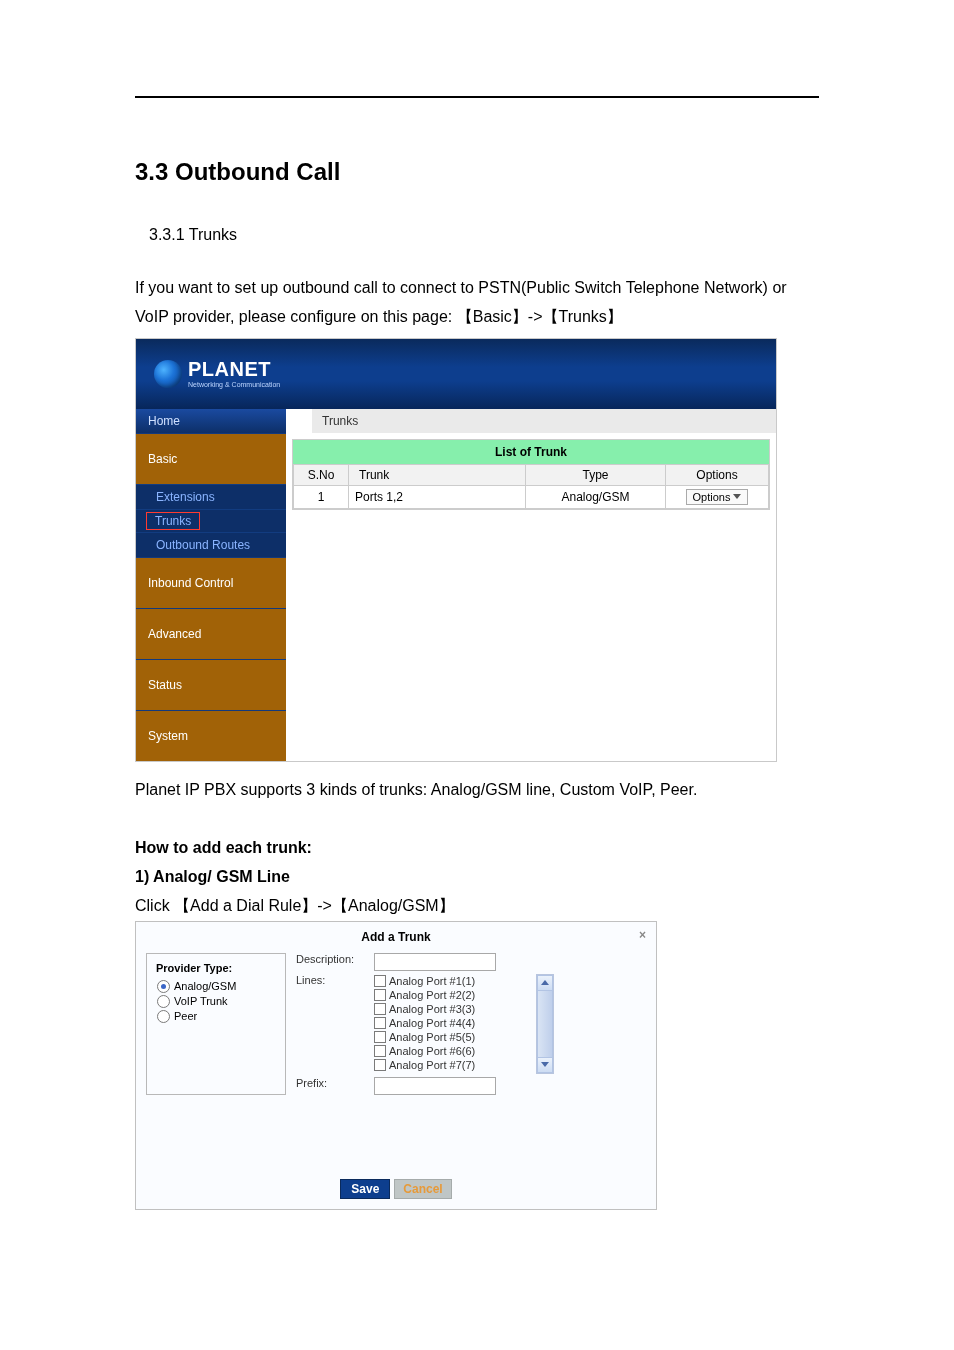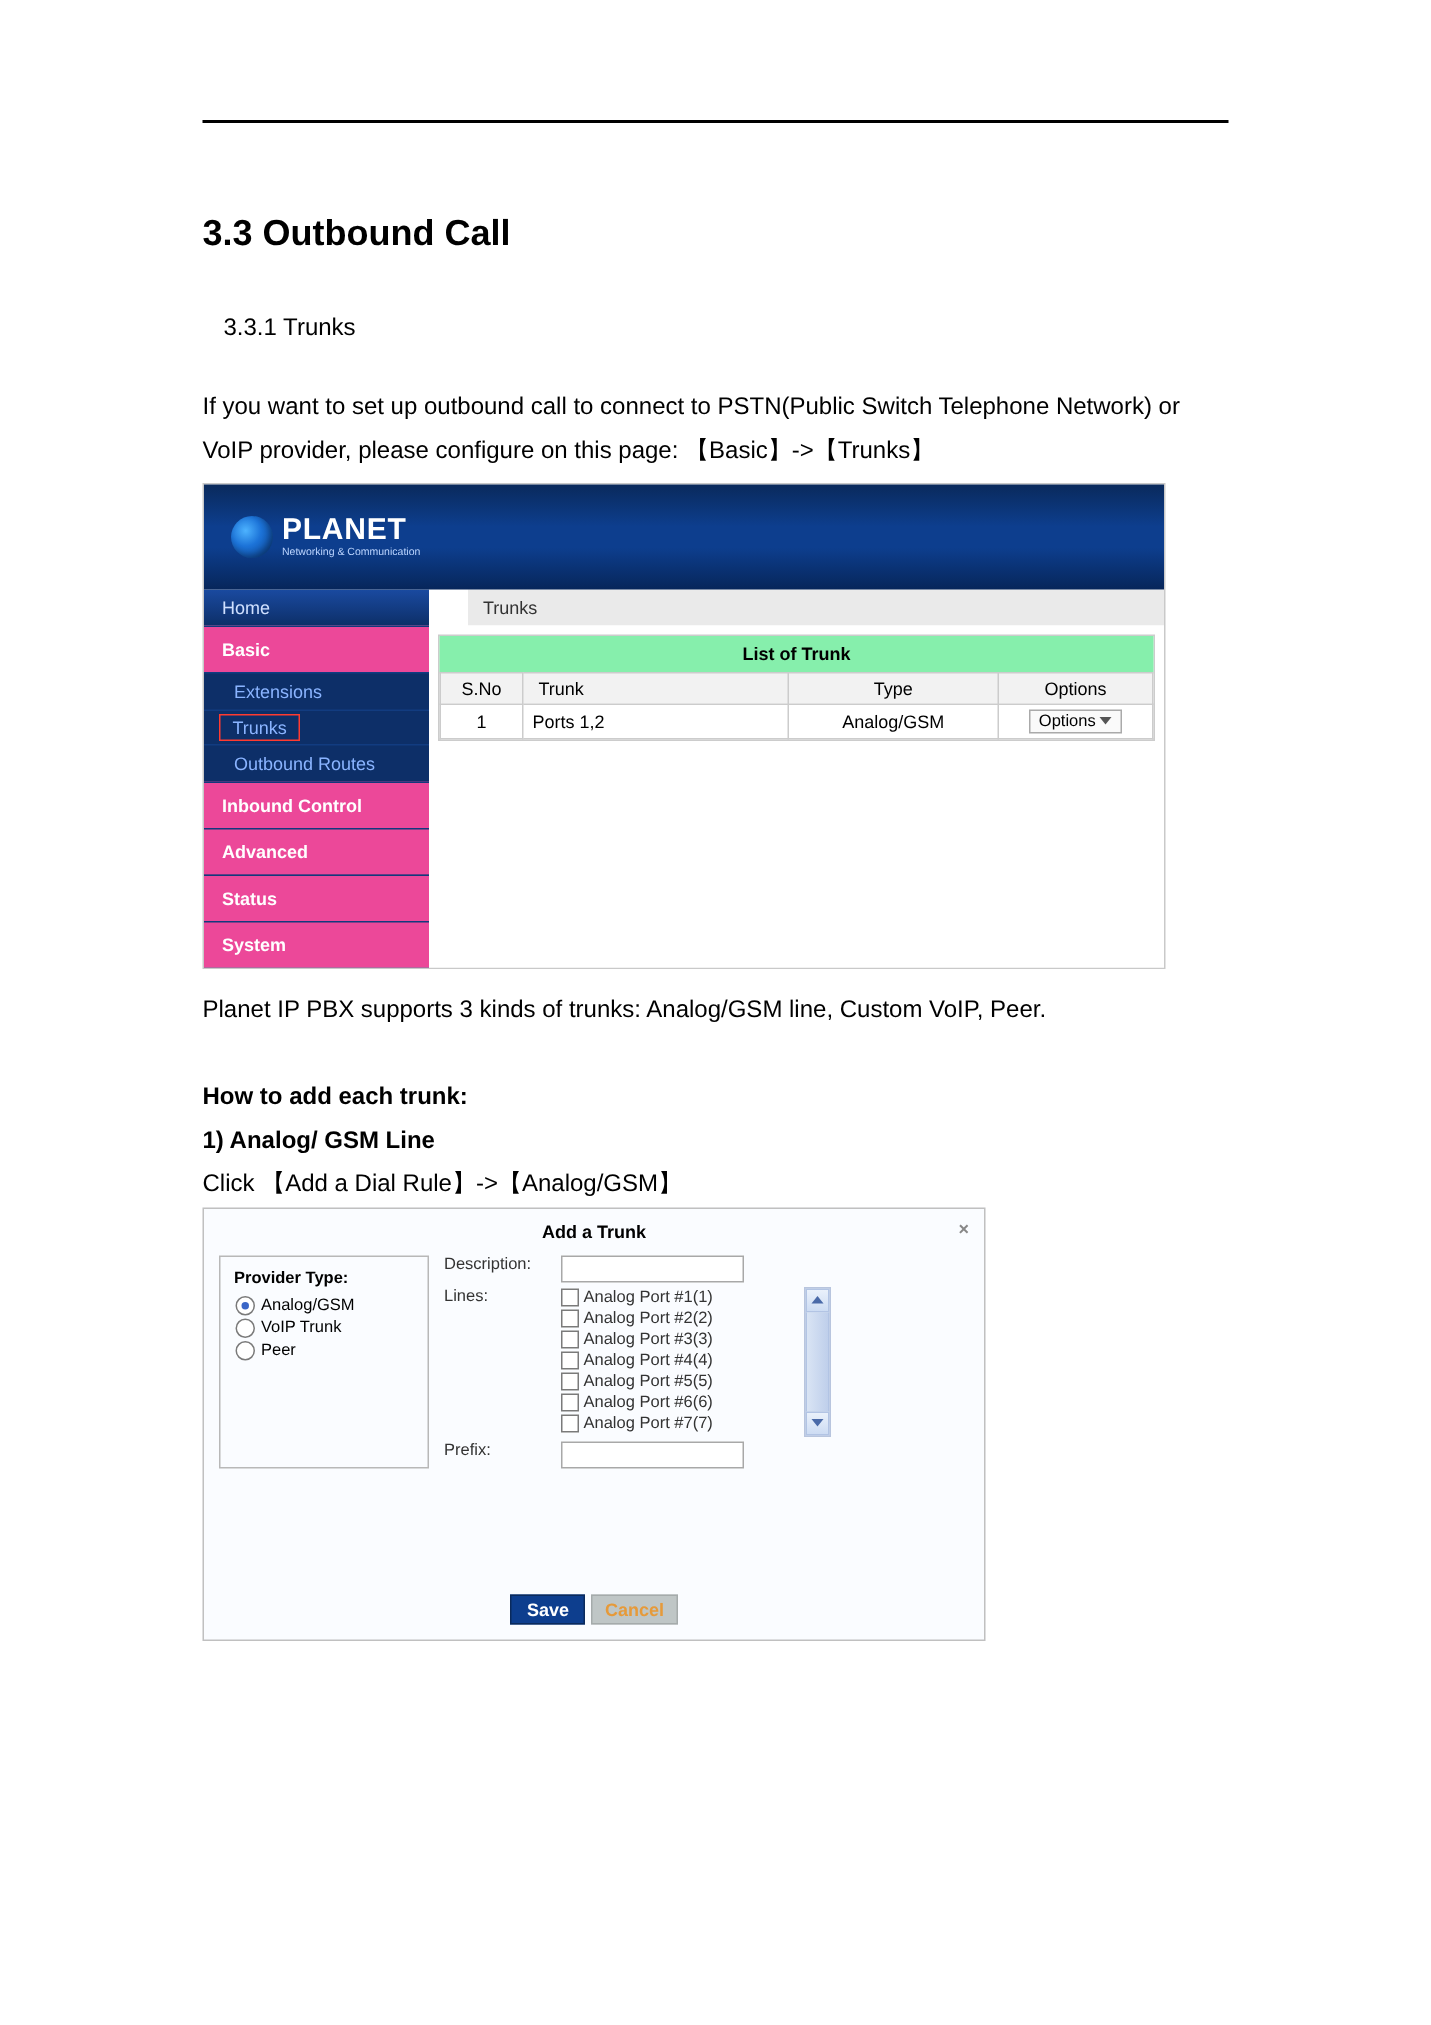--- a/index.html
+++ b/index.html
@@ -4,21 +4,21 @@
 <style>
   body {
     margin: 0;
     font-family: Arial, Helvetica, sans-serif;
     background: #fff;
     color: #000;
     font-size: 16px;
   }
   .page {
     width: 954px;
-    margin: 0 auto;
+    margin: 16px auto;
     padding: 80px 135px 60px 135px;
     box-sizing: border-box;
   }
   .top-rule {
     border-top: 2px solid #000;
     margin-bottom: 60px;
   }
   h1.section-title {
     font-size: 24px;
     font-weight: bold;
@@ -88,24 +88,24 @@
   }
   .crumb-bar {
     height:24px;
     background:#eaeaea;
     padding-left:10px;
     line-height:24px;
     font-size:12px;
     color:#333;
   }
   .nav-section {
-    background:#ec4899;
+    background:#a16207;
     color:#fff;
-    font-weight:bold;
-    padding:8px 12px;
+    font-weight:normal;
+    padding:18px 12px;
     font-size:12px;
     border-top:1px solid #12397d;
   }
   .nav-sub {
     background:#0d2f68;
     color:#8ab4ff;
     padding:5px 20px;
     font-size:12px;
     border-top:1px solid #123c80;
   }

